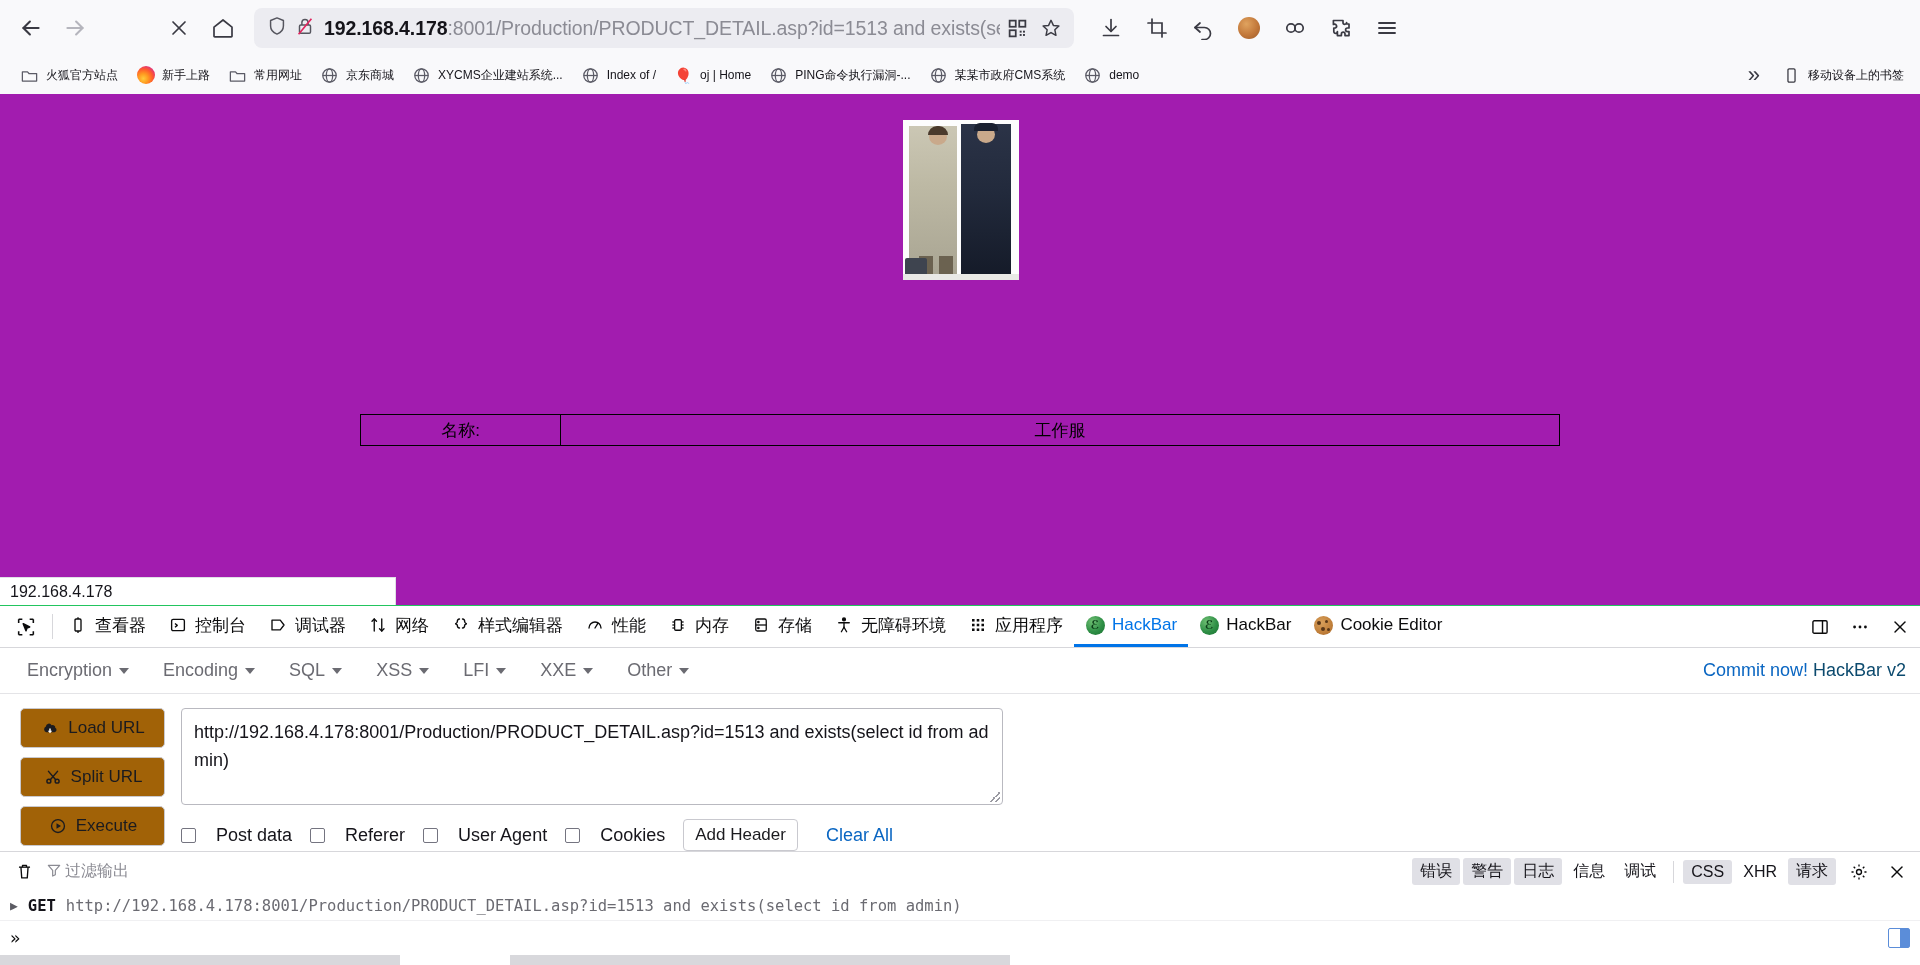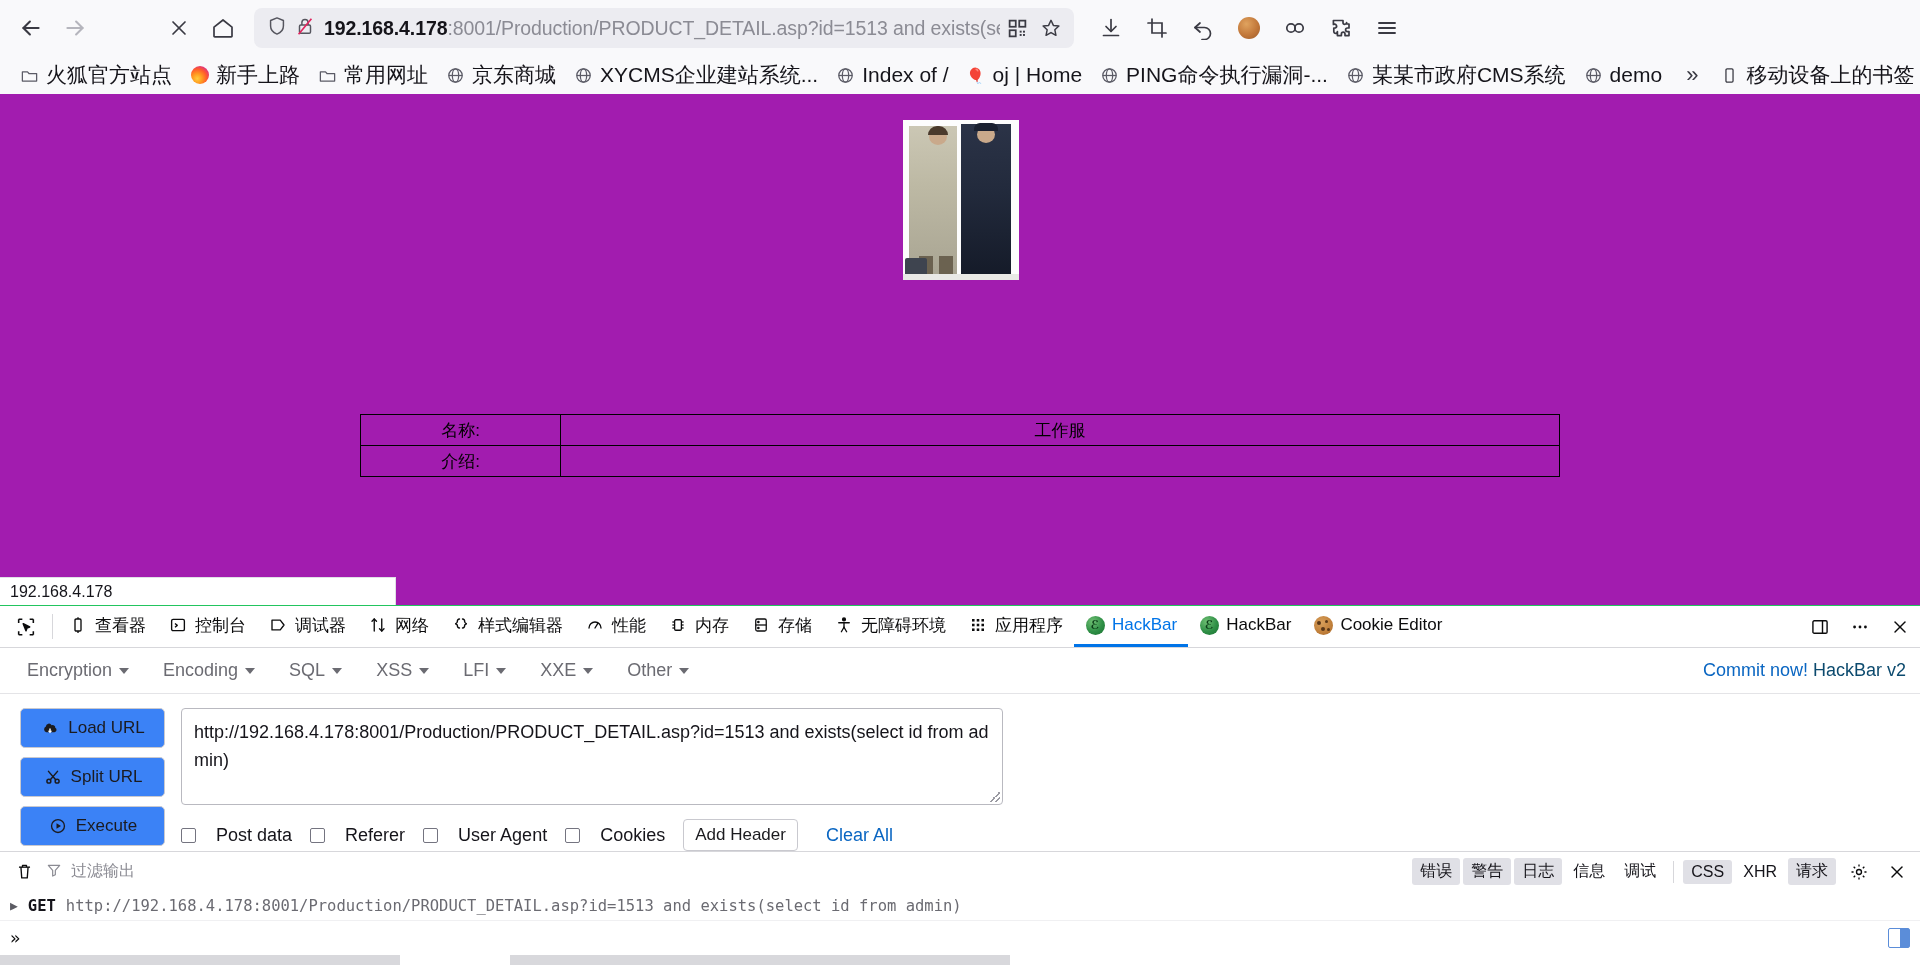--- a/index.html
+++ b/index.html
@@ -65,21 +65,21 @@
     gap: 2px;
     font-size: 17px;
     color: #15141a;
     overflow: hidden;
   }
   .bm {
     display: flex; align-items: center; gap: 7px;
     padding: 3px 8px; border-radius: 5px;
     white-space: nowrap; flex: 0 0 auto;
   }
-  .bm-label { font-size: 21px; color: #15141a; }
+  .bm-label { font-size: 12px; color: #15141a; }
   .bm .ico { width: 19px; height: 19px; display:flex; align-items:center; justify-content:center; flex:0 0 auto; }
   .bm-spacer { flex: 1 1 auto; }
   .chev { color: #3a3a43; font-size: 22px; padding: 0 12px; }
 
   .folder-ico svg { display:block; }
   .globe-ico svg { display:block; }
   .ff-ico {
     width: 18px; height: 18px; border-radius: 50%;
     background: radial-gradient(circle at 35% 70%, #ffcb3c 0%, #ff9a20 28%, #ff5b2d 55%, #e0347a 78%, #9059ff 100%);
   }
@@ -217,21 +217,21 @@
   .hb-menuspacer { flex: 1 1 auto; }
   .hb-commit { font-size: 18px; color: #0a66c2; }
   .hb-commit .ver { color: #0c4a6e; }
 
   .hb-body { display: flex; padding: 14px 20px 0 20px; gap: 16px; }
   .hb-btncol { display: flex; flex-direction: column; gap: 9px; width: 145px; flex: 0 0 auto; }
   .hb-btn {
     height: 40px;
     border: 1px solid #c9c9cf;
     border-radius: 5px;
-    background: #3b82f6;
+    background: #a16207;
     display: flex; align-items: center; justify-content: center; gap: 8px;
     font-size: 17px; color: #1b1b1f;
   }
   .hb-btn .bi { display:flex; align-items:center; justify-content:center; width:20px; height:20px; }
   .hb-right { flex: 1 1 auto; min-width: 0; }
   .hb-textarea {
     width: 822px; height: 97px;
     border: 1px solid #b9b9c0;
     border-radius: 4px;
     padding: 10px 12px;
@@ -261,21 +261,21 @@
   .console-bar {
     height: 40px; min-height: 40px;
     border-top: 1px solid #d7d7db;
     display: flex; align-items: center;
     padding: 0 8px 0 10px;
     gap: 8px;
     background: #fff;
   }
   .cb-trash { width: 28px; display:flex; align-items:center; justify-content:center; color:#0c0c0d; }
   .cb-filter {
-    display: flex; align-items: center; gap: 9px;
+    display: flex; align-items: center; gap: 3px;
     color: #8b8b93; font-size: 16px;
   }
   .cb-spacer { flex: 1 1 auto; }
   .cb-chips { display: flex; align-items: center; gap: 3px; }
   .chip { font-size: 16px; padding: 3px 8px; border-radius: 3px; color: #15141a; }
   .chip.on { background: #e0e0e6; }
   .cb-divider { width: 1px; height: 22px; background: #d7d7db; margin: 0 6px; }
   .cb-ico { width: 30px; display:flex; align-items:center; justify-content:center; color:#0c0c0d; }
 
   .console-rows { background: #fff; }
@@ -545,24 +545,20 @@
       </div>
       <div class="pi-bucket"></div>
       <div class="pi-ground"></div>
     </div>
 
     <table class="info-table">
       <tbody>
           <tr>
         <td class="label">名称:</td>
         <td>工作服</td>
-      </tr>
-      <tr>
-        <td class="label">介绍:</td>
-        <td></td>
       </tr>
     </tbody>
       </table>
 
     <div class="statusbar">
       <span>192.168.4.178</span>
     </div>
   </div>
 
   <div class="devtools">

